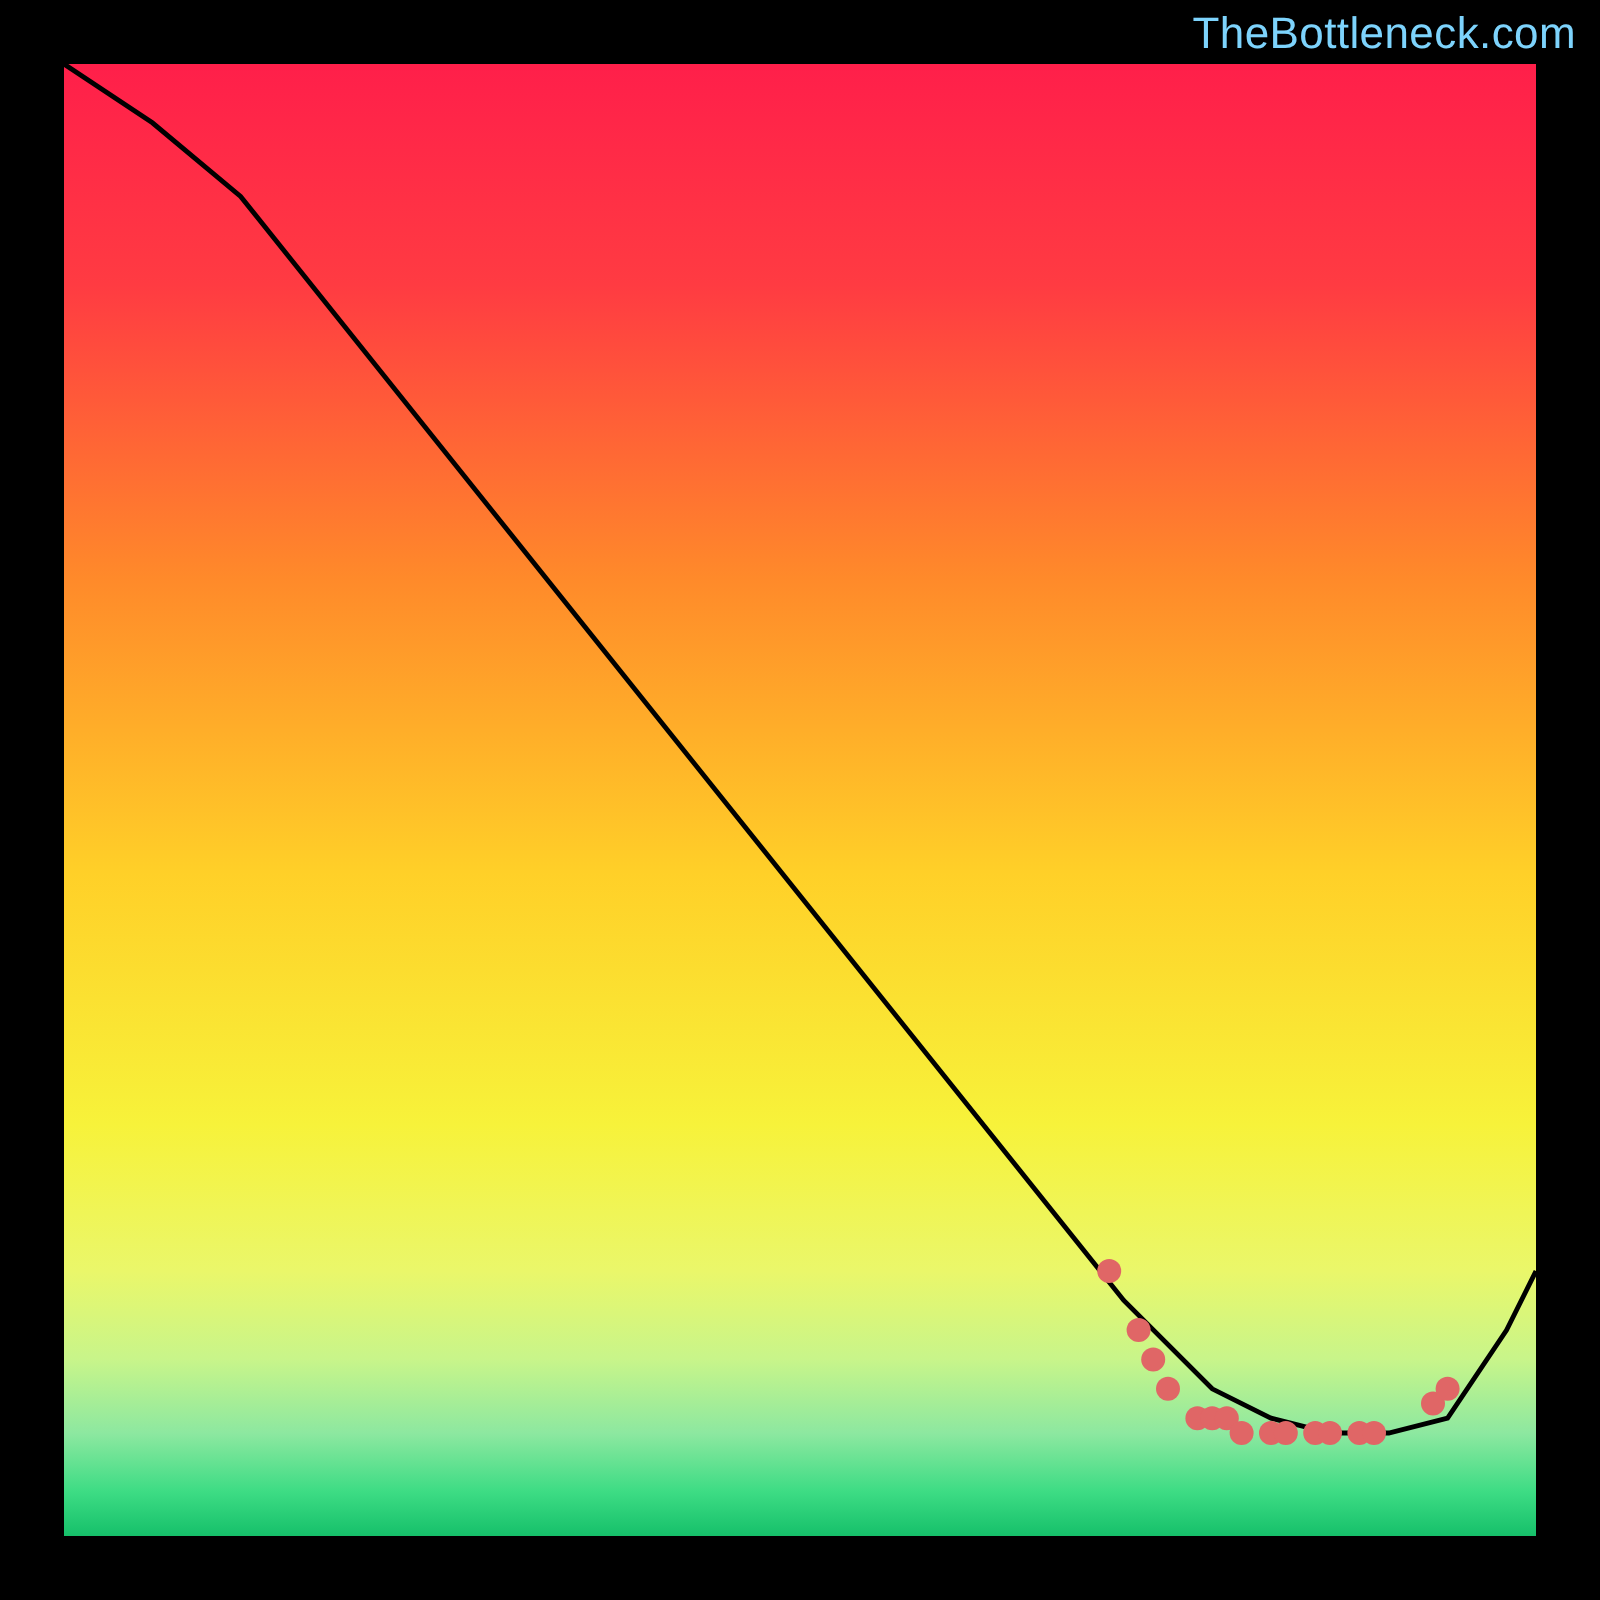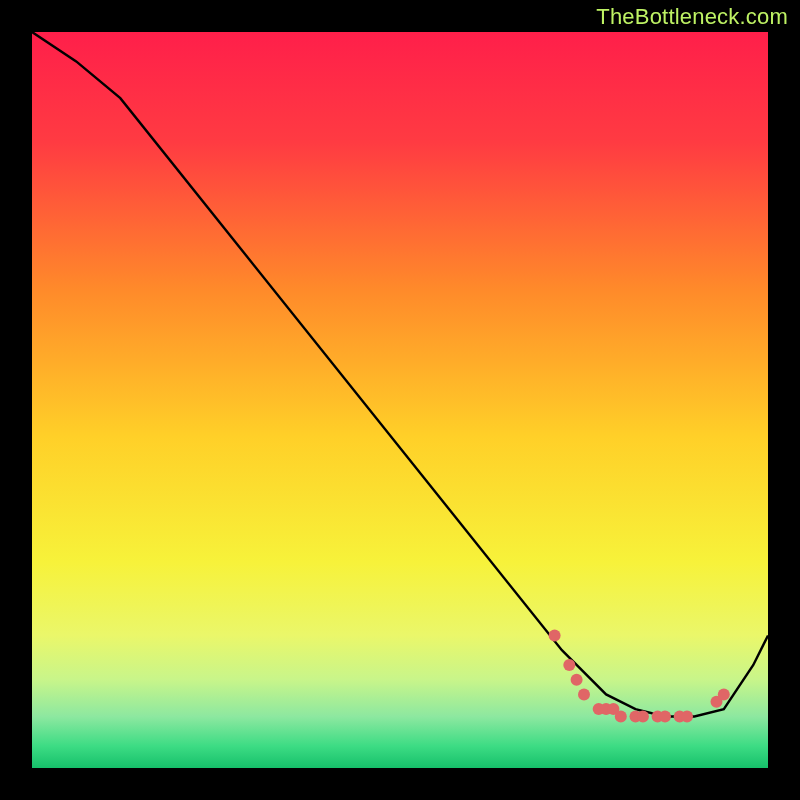--- a/index.html
+++ b/index.html
@@ -15,21 +15,21 @@
   .outer {
     width: 800px;
     height: 800px;
     background: #000;
     position: relative;
   }
   .watermark {
     position: absolute;
     top: 4px;
     right: 12px;
-    color: #bef264;
+    color: #7dd3fc;
     font-size: 22px;
     font-weight: 500;
     letter-spacing: 0.2px;
     z-index: 50;
   }
   .plot {
     position: absolute;
     left: 32px;
     top: 32px;
     width: 736px;

